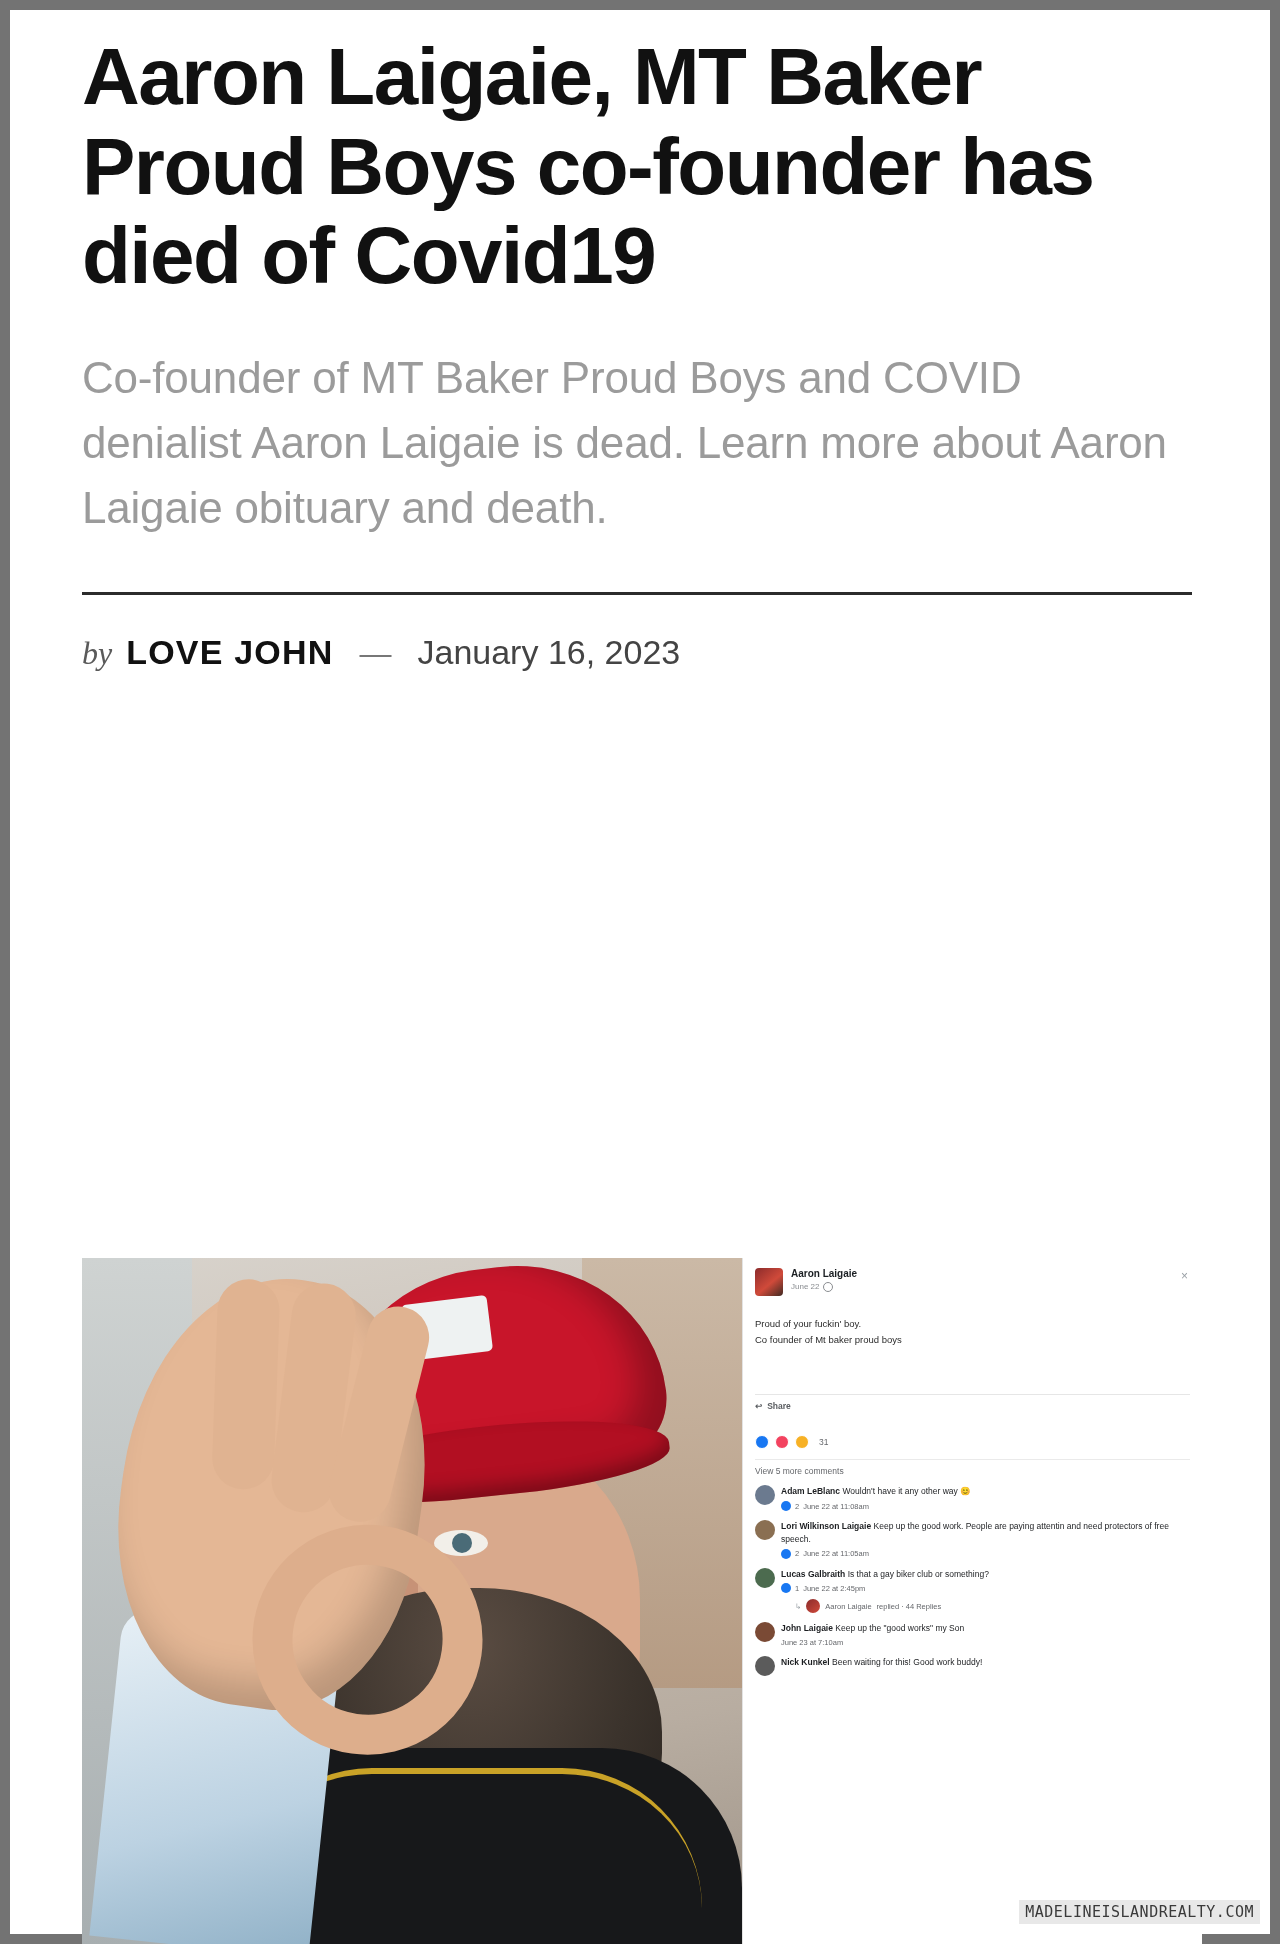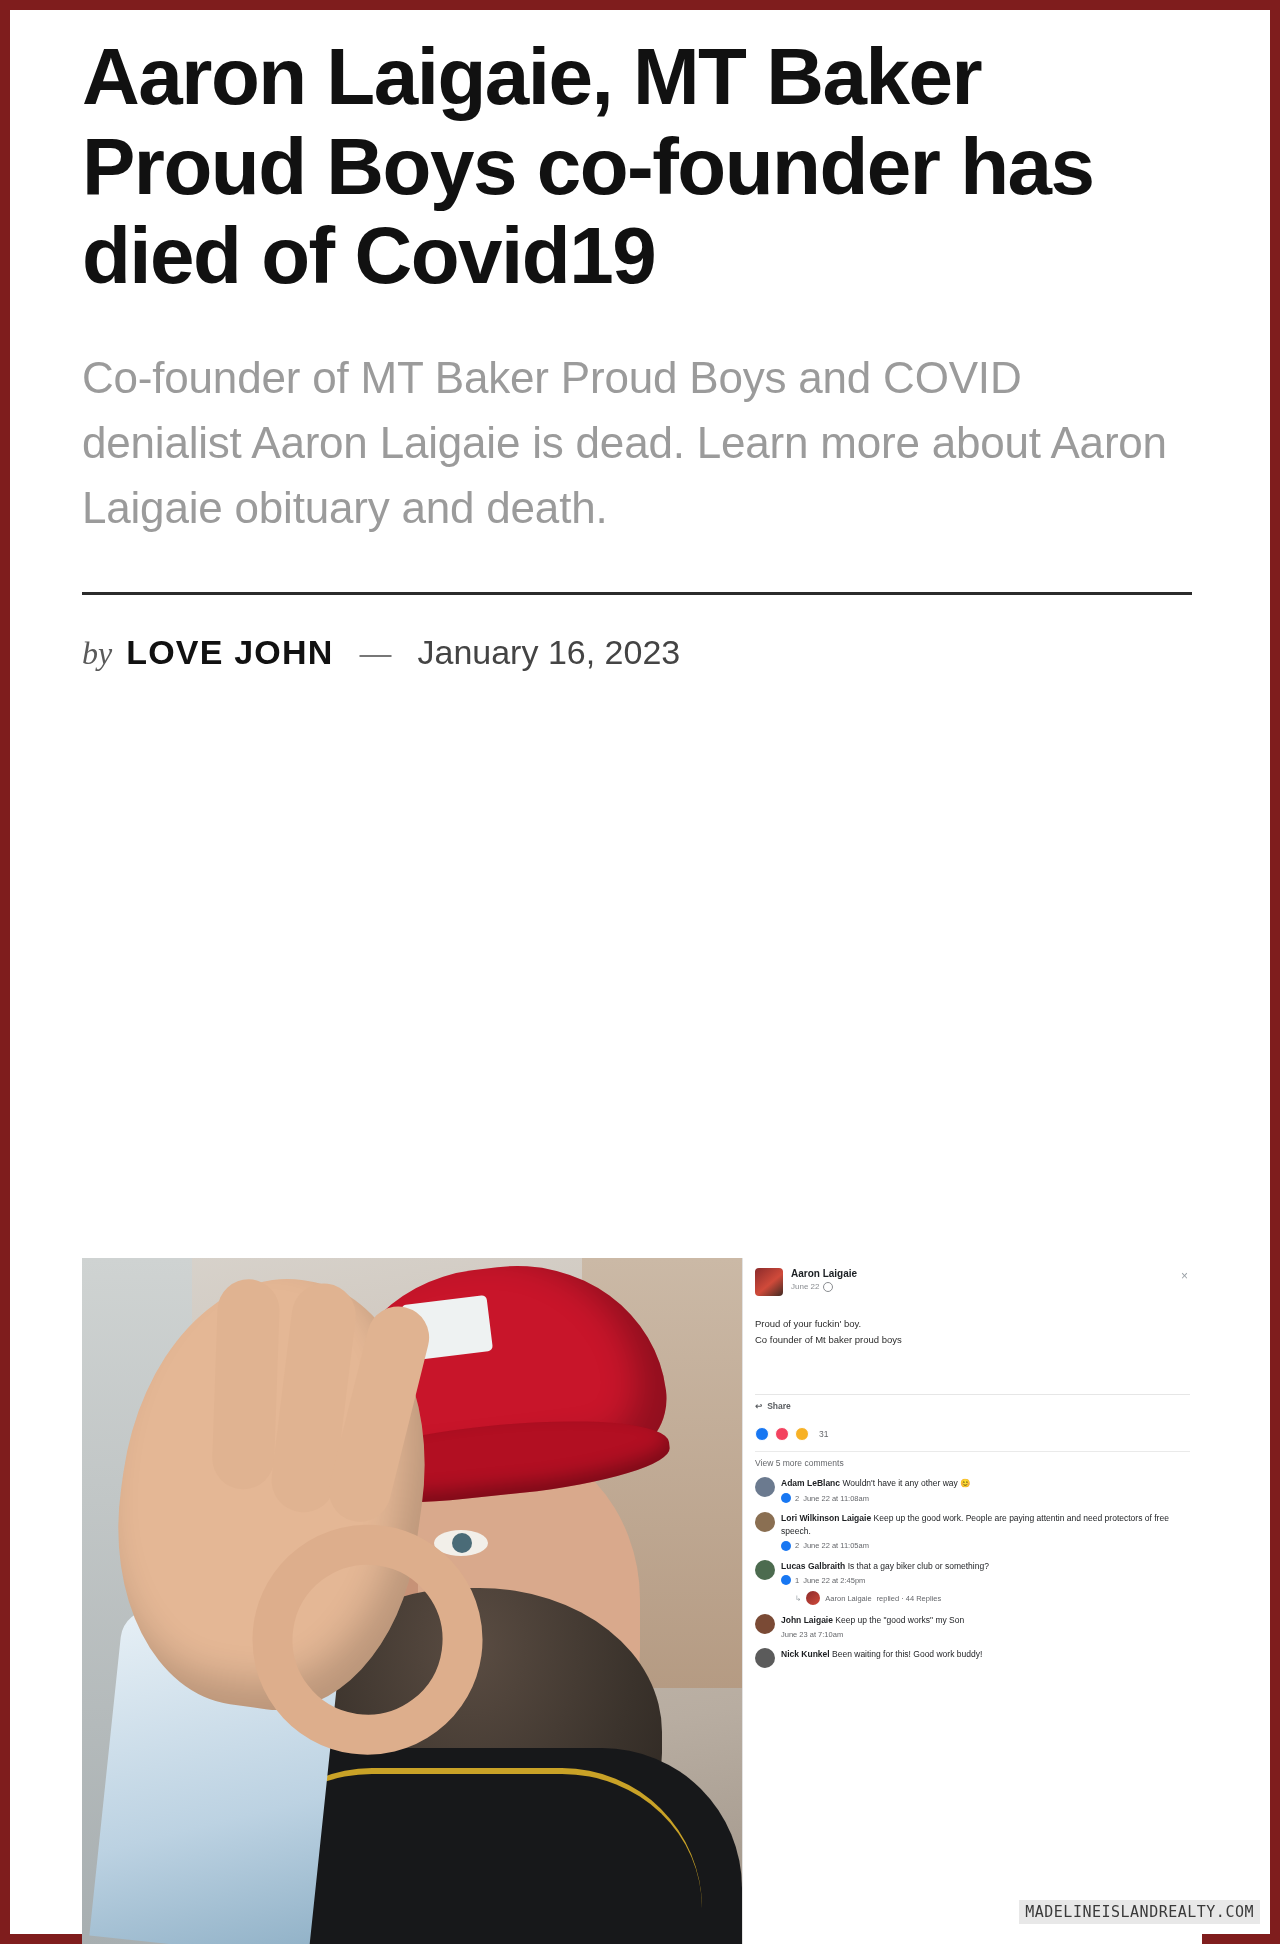--- a/index.html
+++ b/index.html
@@ -14,21 +14,21 @@
     position: relative;
     overflow: hidden;
   }
   .page {
     position: absolute;
     left: 0; top: 0;
     width: 1280px;
     height: 1944px;
     background: #ffffff;
     box-sizing: border-box;
-    border: 10px solid #7f1d1d;
+    border: 10px solid #737373;
   }
   .article {
     position: absolute;
     left: 72px;
     top: 22px;
     width: 1120px;
   }
   .headline {
     font-family: "Liberation Sans", sans-serif;
     font-weight: bold;
@@ -247,21 +247,21 @@
   }
   .fb-body { margin-top: 20px; font-size: 9.5px; line-height: 1.7; color: #2b2b2b; }
   .fb-sharebar {
     margin-top: 46px; padding-top: 6px;
     border-top: 1px solid #e6e6e6;
     display: flex; align-items: center; gap: 5px;
     font-size: 8.5px; color: #5a5d61; font-weight: bold;
   }
   .fb-share-arrow { display:inline-block; transform: scaleX(-1); }
   .fb-reactions {
-    margin-top: 16px;
+    margin-top: 24px;
     display: flex; align-items: center; gap: 6px;
     font-size: 8.5px; color: #65676b;
   }
   .r-dot { width: 12px; height: 12px; border-radius: 50%; display:inline-block; border:1px solid #fff;}
   .r-like { background: #1877f2; }
   .r-love { background: #f3425f; }
   .r-haha { background: #f7b125; }
   .r-count { margin-left: 4px; }
   .fb-viewmore {
     margin-top: 10px; padding-top: 6px;

